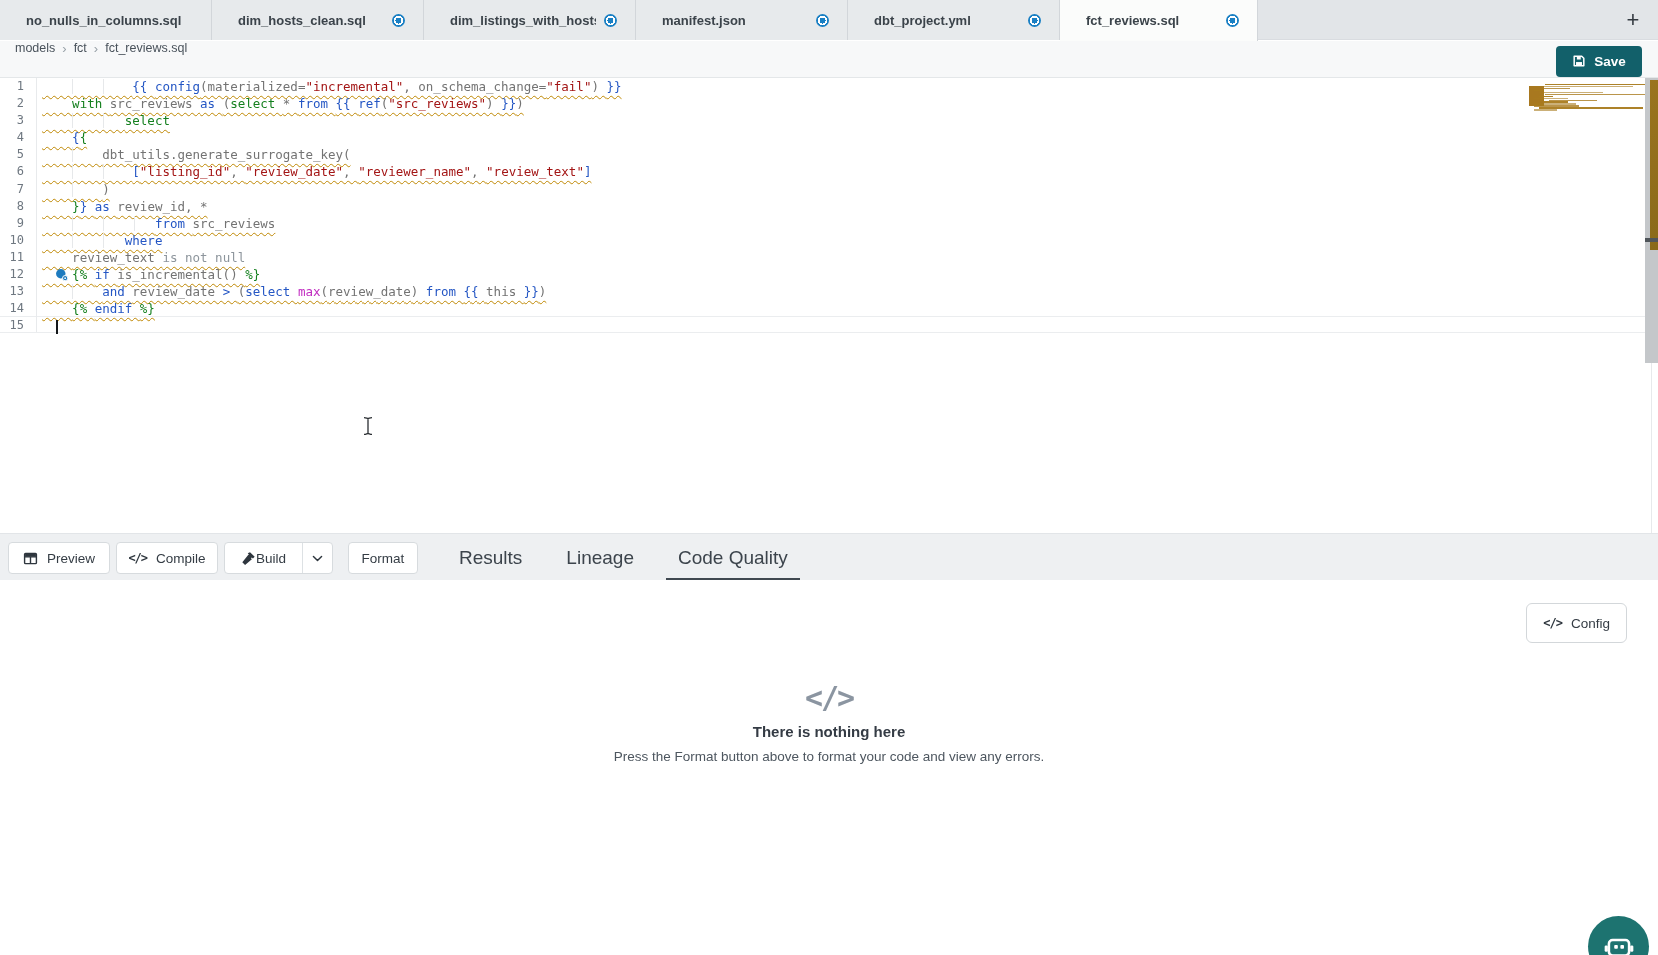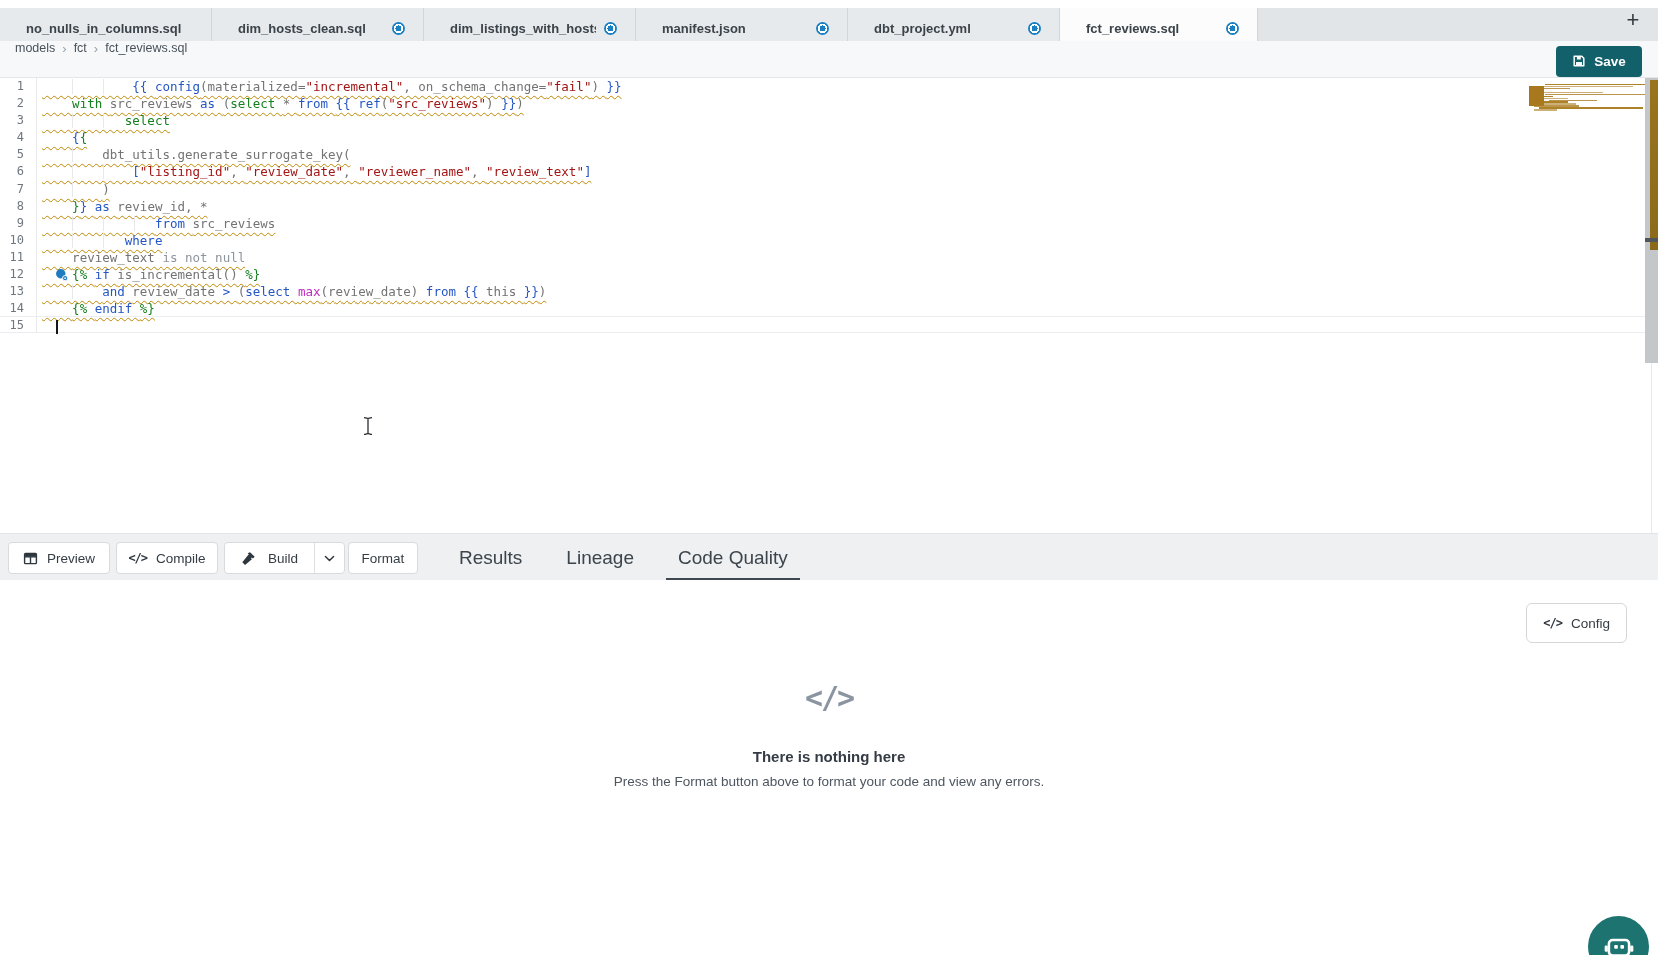--- a/index.html
+++ b/index.html
@@ -5,21 +5,21 @@
   :root{
     --teal:#12606a; --chat:#1d7370; --dotblue:#1a80c4; --warn:#bf8803;
     --tabbg:#e7eaec; --tabbarbg:#e2e5e8; --activetab:#fbfcfb;
   }
   *{margin:0;padding:0;box-sizing:border-box;}
   html,body{width:1658px;height:955px;overflow:hidden;background:#fff;
     font-family:"Liberation Sans",sans-serif;}
   .app{position:relative;width:1658px;height:955px;}
 
   
-  .tabbar{position:absolute;left:0;top:8px;width:100%;height:40px;background:var(--tabbarbg);
+  .tabbar{position:absolute;left:0;top:0;width:100%;height:40px;background:var(--tabbarbg);
     display:flex;border-bottom:1px solid #d9dce0;}
   .tab{flex:0 0 auto;width:212px;height:40px;background:var(--tabbg);display:flex;align-items:center;
     padding:0 18px 0 26px;border-right:1px solid #d2d6da;font-size:13px;font-weight:600;color:#3b434a;cursor:pointer;}
   .tab .tlbl{flex:1 1 auto;white-space:nowrap;overflow:hidden;}
   .tab.active{width:198px;background:var(--activetab);height:41px;border-right:1px solid #d2d6da;}
   .dot{flex:0 0 auto;width:13px;height:13px;border-radius:50%;margin-left:8px;
     background:radial-gradient(circle,var(--dotblue) 0 3px,#fff 3px 4.7px,var(--dotblue) 4.7px 100%);}
   .newtab{position:absolute;right:8px;top:0;height:40px;width:34px;display:flex;align-items:center;justify-content:center;
     font-size:22px;font-weight:400;color:#333a40;cursor:pointer;}
 
@@ -60,36 +60,36 @@
 
   
   .toolbar{position:absolute;left:0;top:533px;width:100%;height:54px;background:#eef0f2;border-top:1px solid #e2e5e8;}
   .btn{position:absolute;top:8px;height:32px;background:#fff;border:1px solid #d7dbde;border-radius:4px;
     display:flex;align-items:center;justify-content:center;gap:9px;font-size:13.5px;color:#343c44;cursor:pointer;font-family:inherit;}
   .btn svg{flex:0 0 auto;}
   .btn-preview{left:8px;width:102px;}
   .btn-compile{left:116px;width:102px;}
   .splitbtn{position:absolute;top:8px;left:224px;height:32px;display:flex;background:#fff;
     border:1px solid #d7dbde;border-radius:4px;overflow:hidden;}
-  .splitmain{display:flex;align-items:center;gap:12px;padding:12px 16px;font-size:13.5px;color:#343c44;cursor:pointer;}
+  .splitmain{display:flex;align-items:center;gap:0;padding:12px 16px;font-size:13.5px;color:#343c44;cursor:pointer;}
   .splitarrow{display:flex;align-items:center;justify-content:center;width:30px;border-left:1px solid #dde1e4;cursor:pointer;}
   .btn-format{left:348px;width:70px;}
   .codeglyph{font-family:"DejaVu Sans Mono",monospace;font-weight:700;font-size:12px;color:#2e363e;letter-spacing:-1px;}
   .rtabs{position:absolute;left:437px;top:0;height:47px;display:flex;}
   .rtab{height:47px;display:flex;align-items:center;padding:0 22px;font-size:19px;color:#3c444c;cursor:pointer;position:relative;}
   .rtab.active::after{content:"";position:absolute;left:10px;right:10px;bottom:0;height:3px;background:#3f4850;}
 
   
   .results{position:absolute;left:0;top:580px;width:100%;height:375px;background:#fff;}
   .configbtn{position:absolute;right:31px;top:23px;height:40px;min-width:97px;background:#fff;border:1px solid #d3d7da;
     border-radius:6px;display:flex;align-items:center;justify-content:center;gap:9px;font-size:13.5px;color:#343c44;
     cursor:pointer;font-family:inherit;padding:0 16px;}
   .empty{position:absolute;left:0;top:100px;width:100%;text-align:center;}
   .emptyicon{font-family:"DejaVu Sans Mono",monospace;font-size:30px;font-weight:700;color:#8b95a1;letter-spacing:-2px;}
-  .emptytitle{margin-top:33px;font-size:15px;font-weight:700;color:#343b44;}
+  .emptytitle{margin-top:8px;font-size:15px;font-weight:700;color:#343b44;}
   .emptydesc{margin-top:9px;font-size:13.5px;color:#4d565f;}
 
   
   .chatbtn{position:absolute;left:1588px;top:916px;width:61px;height:61px;border-radius:50%;background:var(--chat);
     display:flex;align-items:center;justify-content:center;cursor:pointer;}
 </style>
 </head>
 <body>
 
 <div class="app">

